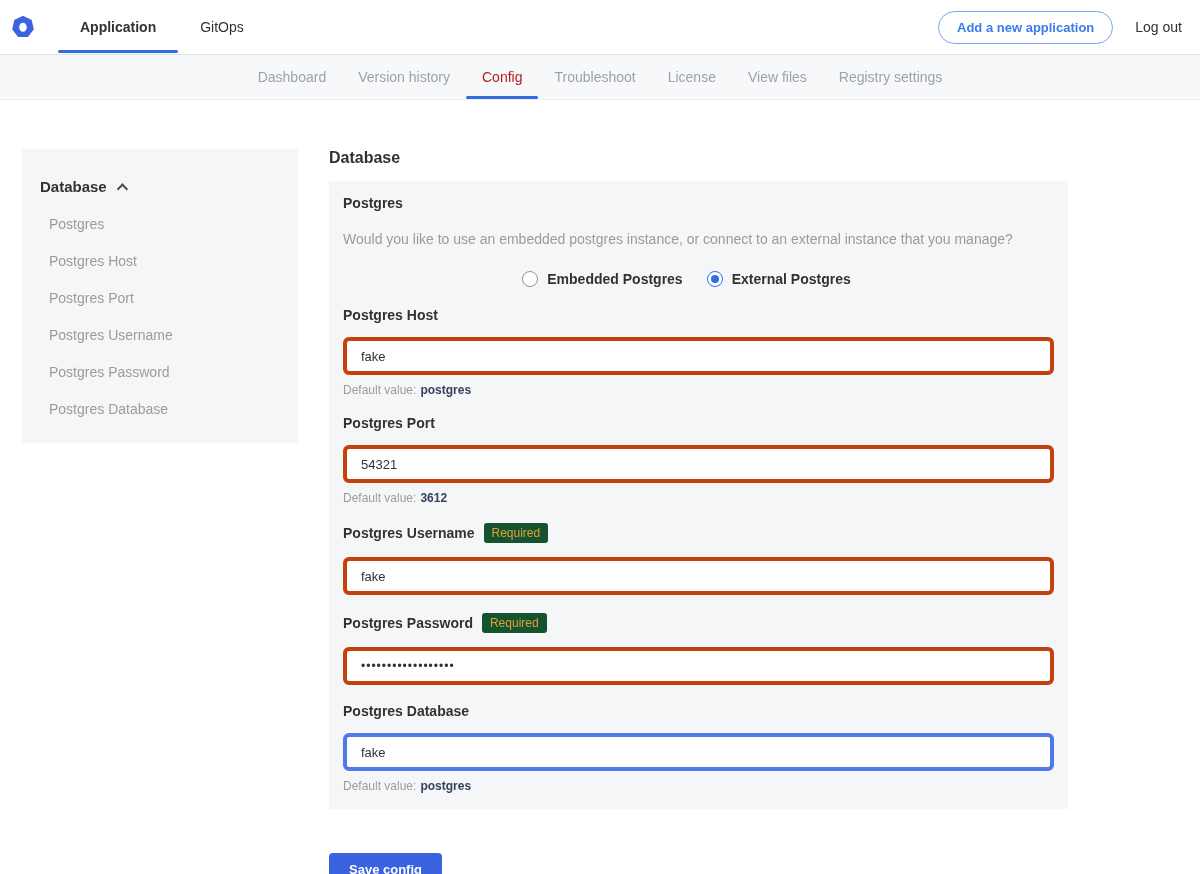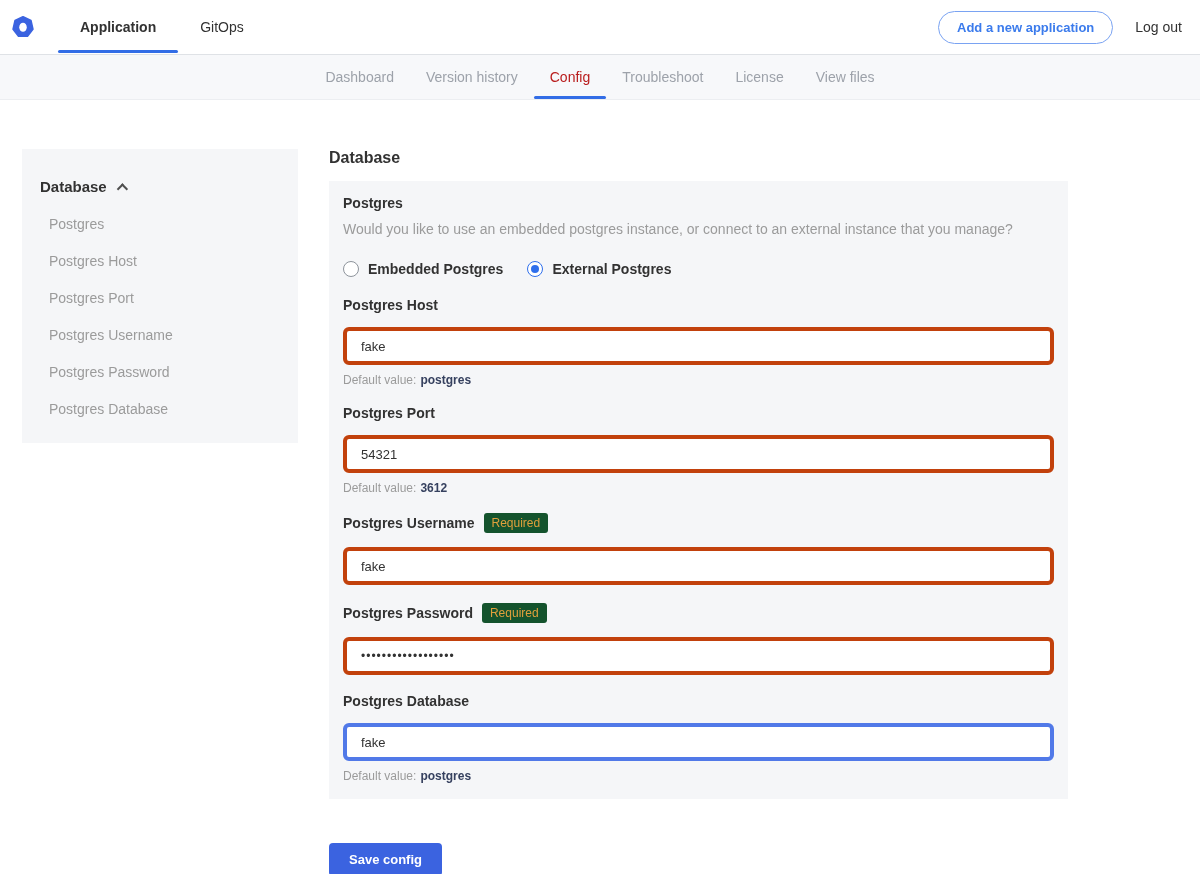--- a/index.html
+++ b/index.html
@@ -38,22 +38,22 @@
   .chev-up { width:8px; height:8px; border-top:2px solid #4f4f4f; border-right:2px solid #4f4f4f;
     transform:rotate(-45deg) translate(1px,1px); margin-left:10px; margin-top:4px; }
   .sidebar-item { font-size:14px; color:#9b9b9b; margin:21px 0 0 9px; cursor:pointer; }
 
   .main { margin-left:31px; width:739px; }
   .main-title { font-size:16px; font-weight:700; margin-bottom:14px; }
 
   
   .card { background:#f5f6f8; padding:14px 14px 16px 14px; }
   .group-label { font-size:14px; font-weight:700; }
-  .group-help { font-size:14px; color:#9b9b9b; margin-top:8px; line-height:20px; }
-  .radio-row { display:flex; align-items:center; margin-top:22px; }
+  .group-help { font-size:14px; color:#9b9b9b; margin-top:18px; line-height:20px; }
+  .radio-row { display:flex; align-items:center; margin-top:22px;justify-content:center; }
   .radio-opt { display:flex; align-items:center; margin-right:24px; cursor:pointer; }
   .radio-circle { width:16px; height:16px; border-radius:50%; background:#fff;
     border:1px solid #8e949c; margin-right:9px; position:relative; flex:0 0 auto; }
   .radio-opt.checked .radio-circle { border-color:#2f6fec; }
   .radio-opt.checked .radio-circle::after { content:""; position:absolute; left:3px; top:3px;
     width:8px; height:8px; border-radius:50%; background:#2f6fec; }
   .radio-label { font-size:14px; font-weight:700; color:#323232; }
 
   .field-label-row { display:flex; align-items:center; margin-top:20px; }
   .field + .field .field-label-row { margin-top:18px; }
@@ -92,20 +92,21 @@
   </div>
 </div>
 
 <div class="subnav">
   <div class="subnav-item">Dashboard</div>
   <div class="subnav-item">Version history</div>
   <div class="subnav-item active">Config</div>
   <div class="subnav-item">Troubleshoot</div>
   <div class="subnav-item">License</div>
   <div class="subnav-item">View files</div>
+  <div class="subnav-item">Registry settings</div>
 </div>
 
 <div class="content">
 
   <div class="sidebar">
     <div class="sidebar-group-header">
       <span>Database</span>
       <span class="chev-up"></span>
     </div>
     <div class="sidebar-item">Postgres</div>

